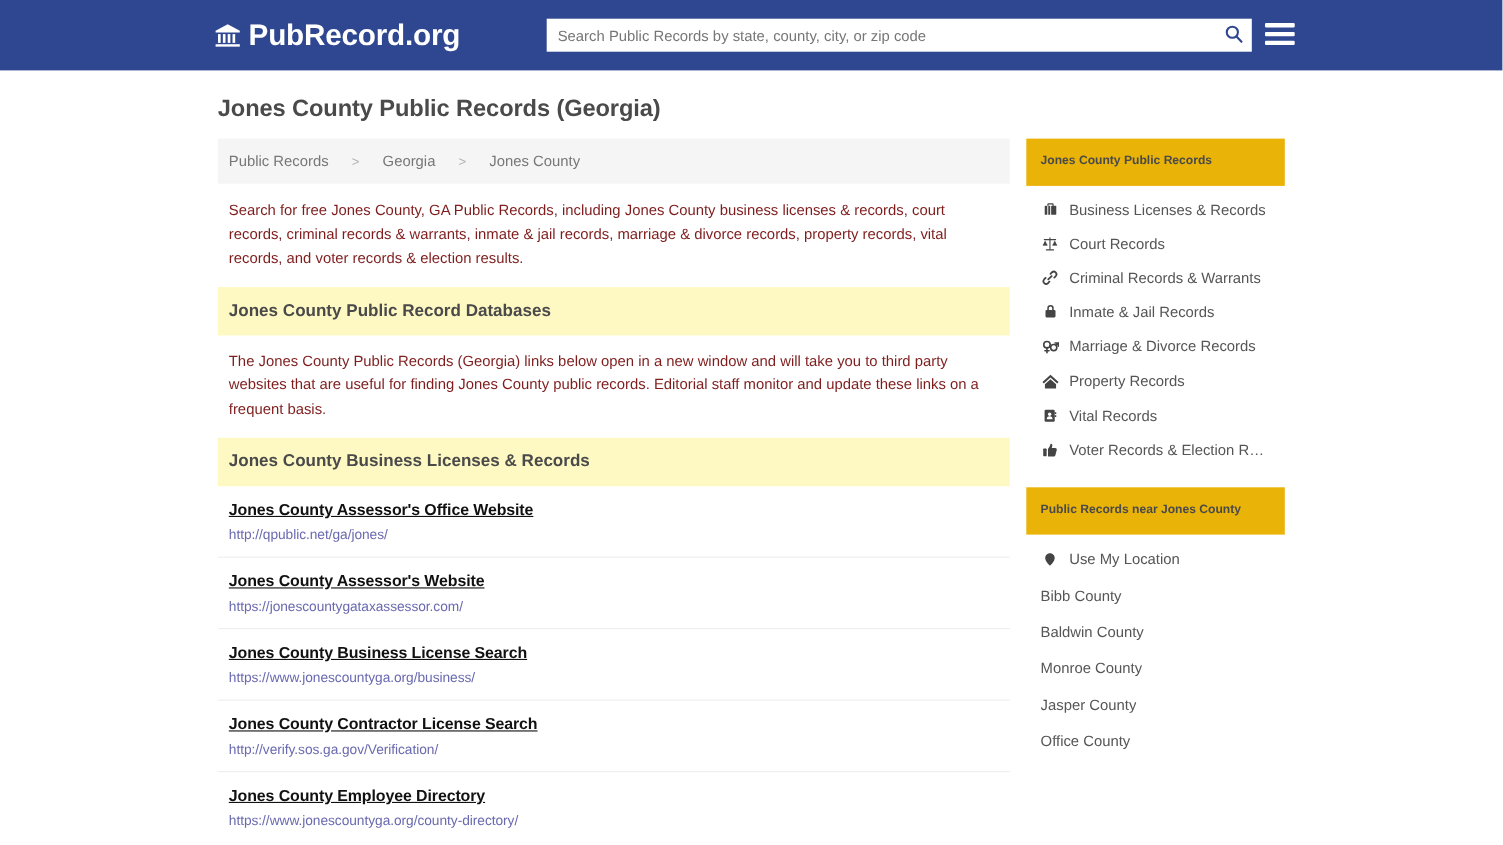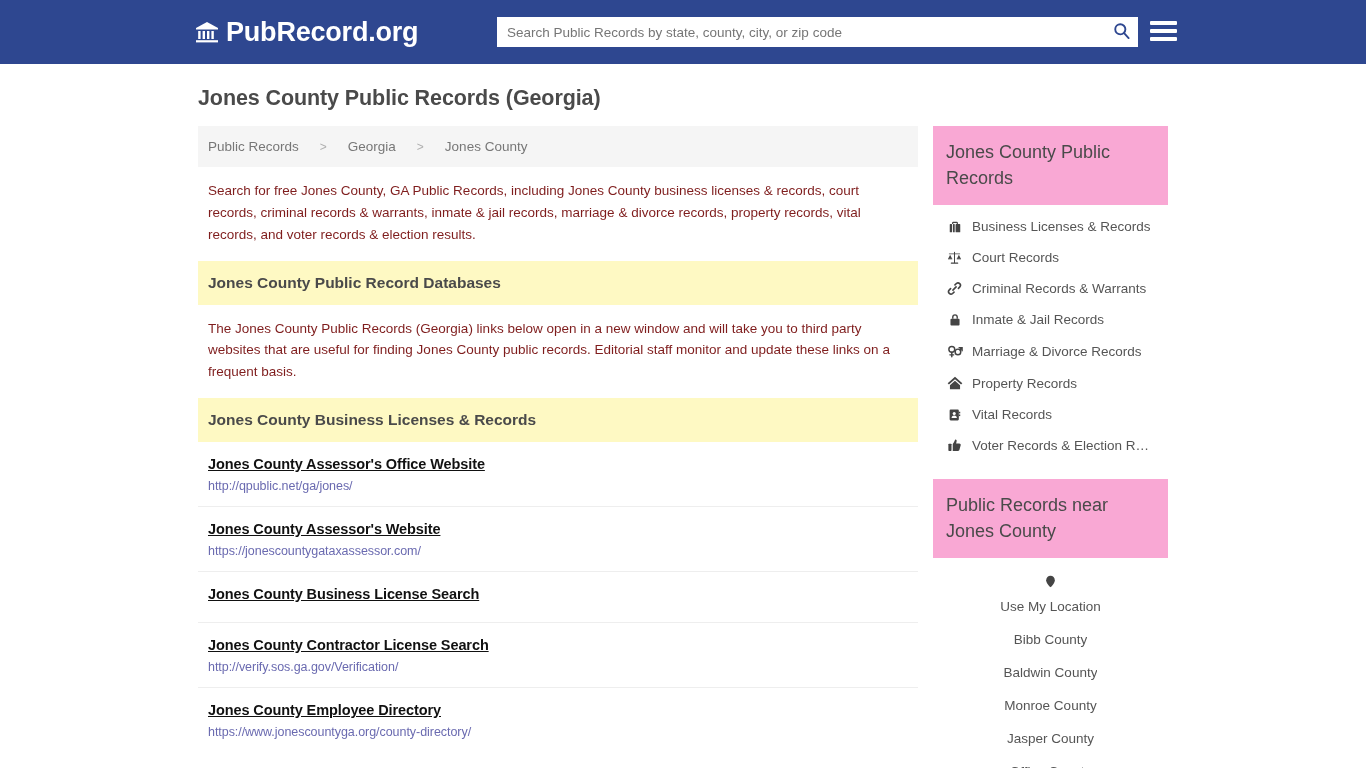--- a/index.html
+++ b/index.html
@@ -165,24 +165,24 @@
   }
   .see-all {
     font-size: 13.5px;
     color: #666;
     padding: 6px 10px 10px 10px;
   }
 
   
   .side-panel { margin-bottom: 18px; }
   .side-head {
-    background: #f9a8d4;
+    background: #eab308;
     color: #4a4a4a;
-    font-size: 18px;
-    font-weight: normal;
+    font-size: 11px;
+    font-weight: bold;
     line-height: 1.45;
     padding: 13px 13px 14px 13px;
   }
   .side-list { list-style: none; margin: 0; padding: 6px 0 0 0; }
   .side-list li { display: block; }
   .side-link {
     display: flex;
     align-items: center;
     gap: 9px;
     padding: 8px 13px;
@@ -194,21 +194,21 @@
   }
   .side-ico {
     width: 17px;
     flex: 0 0 17px;
     display: flex;
     align-items: center;
     justify-content: center;
     color: #444;
   }
   .side-label { overflow: hidden; text-overflow: ellipsis; white-space: nowrap; }
-  .nearby .side-link { padding: 9px 13px; flex-direction: column; }
+  .nearby .side-link { padding: 9px 13px; }
   .nearby .side-link.plain { padding-left: 13px; }
 </style>
 </head>
 <body>
 
 <div class="topbar">
   <a class="brand" href="#">
     <span class="brand-icon">
       <svg width="24" height="24" viewBox="0 0 24 24" fill="#ffffff" aria-hidden="true">
         <path d="M12 2 L23 8 L23 9.6 L1 9.6 L1 8 Z"></path>
@@ -270,20 +270,21 @@
           <div class="link-item">
             <a class="link-title" href="#">Jones County Assessor's Office Website</a>
             <a class="link-url" href="#">http://qpublic.net/ga/jones/</a>
           </div>
           <div class="link-item">
             <a class="link-title" href="#">Jones County Assessor's Website</a>
             <a class="link-url" href="#">https://jonescountygataxassessor.com/</a>
           </div>
           <div class="link-item">
             <a class="link-title" href="#">Jones County Business License Search</a>
+            <a class="link-url" href="#">https://www.jonescountyga.org/business/</a>
           </div>
           <div class="link-item">
             <a class="link-title" href="#">Jones County Contractor License Search</a>
             <a class="link-url" href="#">http://verify.sos.ga.gov/Verification/</a>
           </div>
           <div class="link-item">
             <a class="link-title" href="#">Jones County Employee Directory</a>
             <a class="link-url" href="#">https://www.jonescountyga.org/county-directory/</a>
           </div>
         </div>

